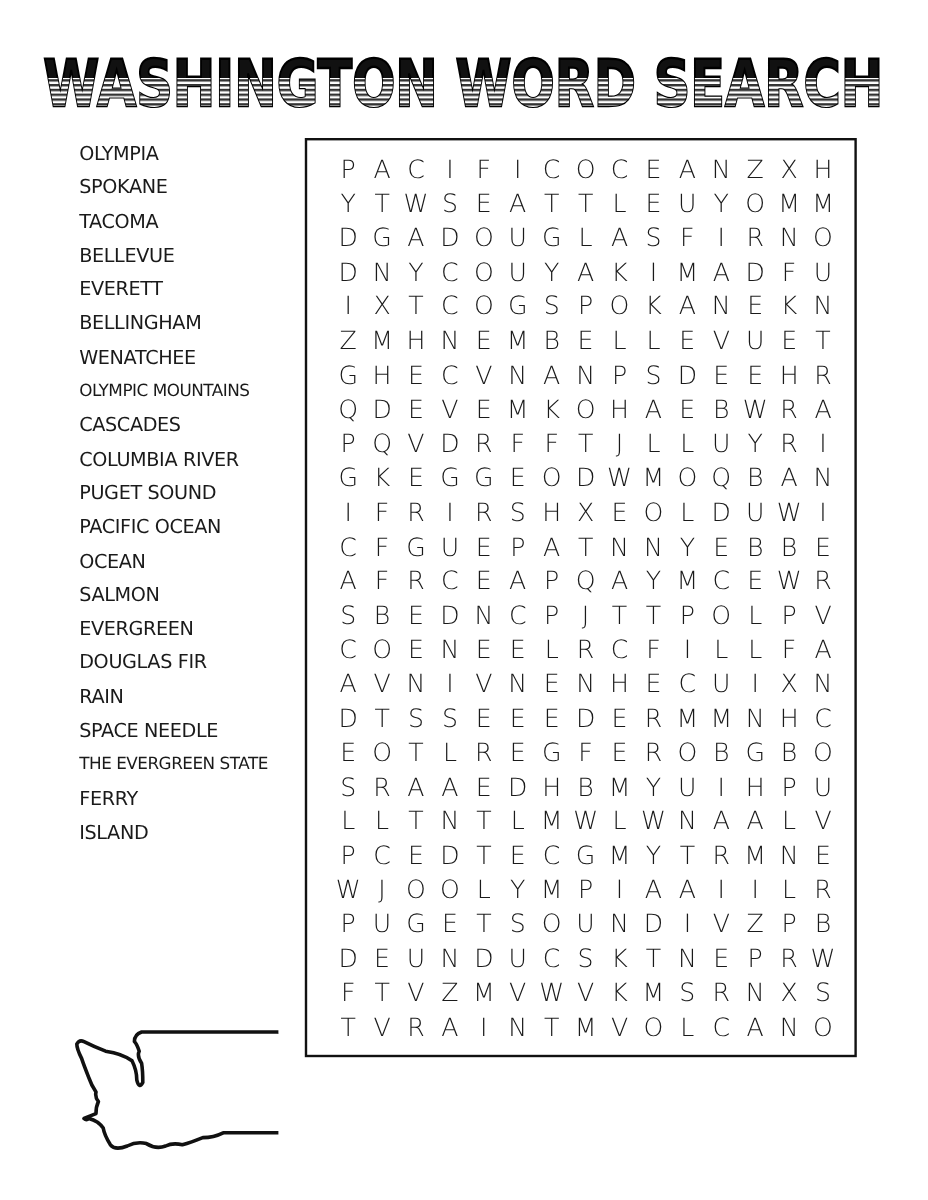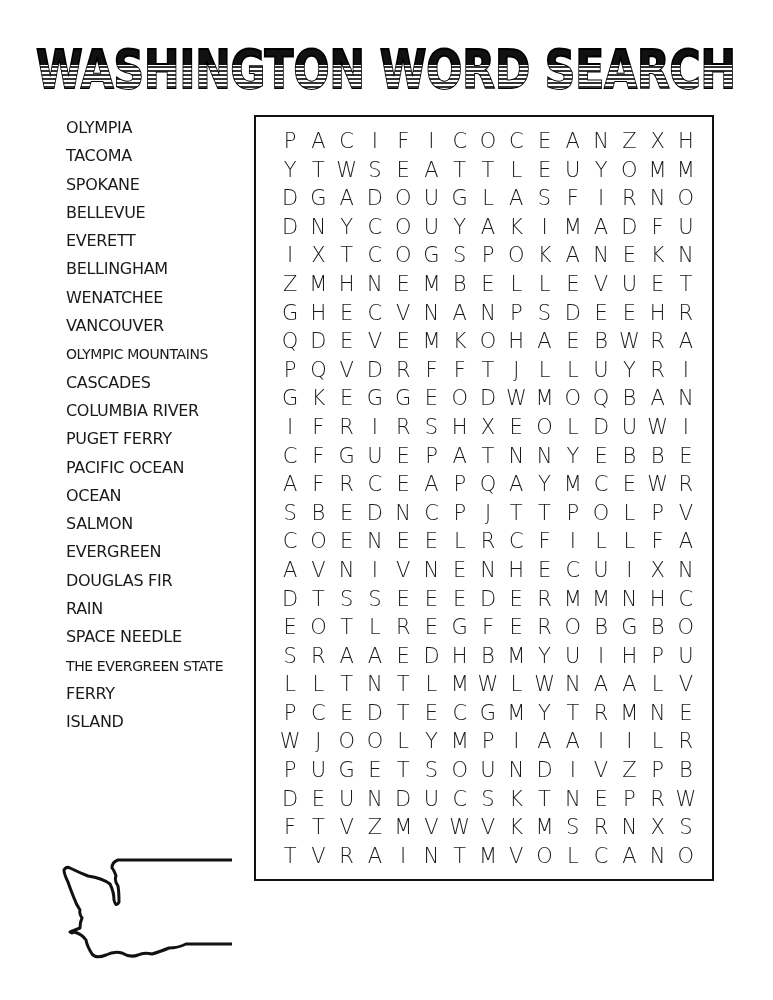--- a/index.html
+++ b/index.html
@@ -54,31 +54,30 @@
           <rect x="0" y="27" width="705" height="30"></rect>
         </clipPath>
     </defs>
     <text id="titletext" x="352" y="50" text-anchor="middle" font-family="DejaVu Sans" font-weight="bold" font-size="54" textLength="700" lengthAdjust="spacingAndGlyphs" fill="url(#flag)" stroke="#000" stroke-width="2">WASHINGTON WORD SEARCH</text>
     <text x="352" y="50" text-anchor="middle" font-family="DejaVu Sans" font-weight="bold" font-size="54" textLength="700" lengthAdjust="spacingAndGlyphs" fill="url(#stripes)" clip-path="url(#botHalf)">WASHINGTON WORD SEARCH</text>
   </svg>
 </div>
 
 <div class="word-list">
   <div class="word">OLYMPIA</div>
+  <div class="word">SPOKANE</div>
   <div class="word">TACOMA</div>
-  <div class="word">SPOKANE</div>
   <div class="word">BELLEVUE</div>
   <div class="word">EVERETT</div>
   <div class="word">BELLINGHAM</div>
   <div class="word">WENATCHEE</div>
-  <div class="word">VANCOUVER</div>
   <div class="word small">OLYMPIC MOUNTAINS</div>
   <div class="word">CASCADES</div>
   <div class="word">COLUMBIA RIVER</div>
-  <div class="word">PUGET FERRY</div>
+  <div class="word">PUGET SOUND</div>
   <div class="word">PACIFIC OCEAN</div>
   <div class="word">OCEAN</div>
   <div class="word">SALMON</div>
   <div class="word">EVERGREEN</div>
   <div class="word">DOUGLAS FIR</div>
   <div class="word">RAIN</div>
   <div class="word">SPACE NEEDLE</div>
   <div class="word small">THE EVERGREEN STATE</div>
   <div class="word">FERRY</div>
   <div class="word">ISLAND</div>

